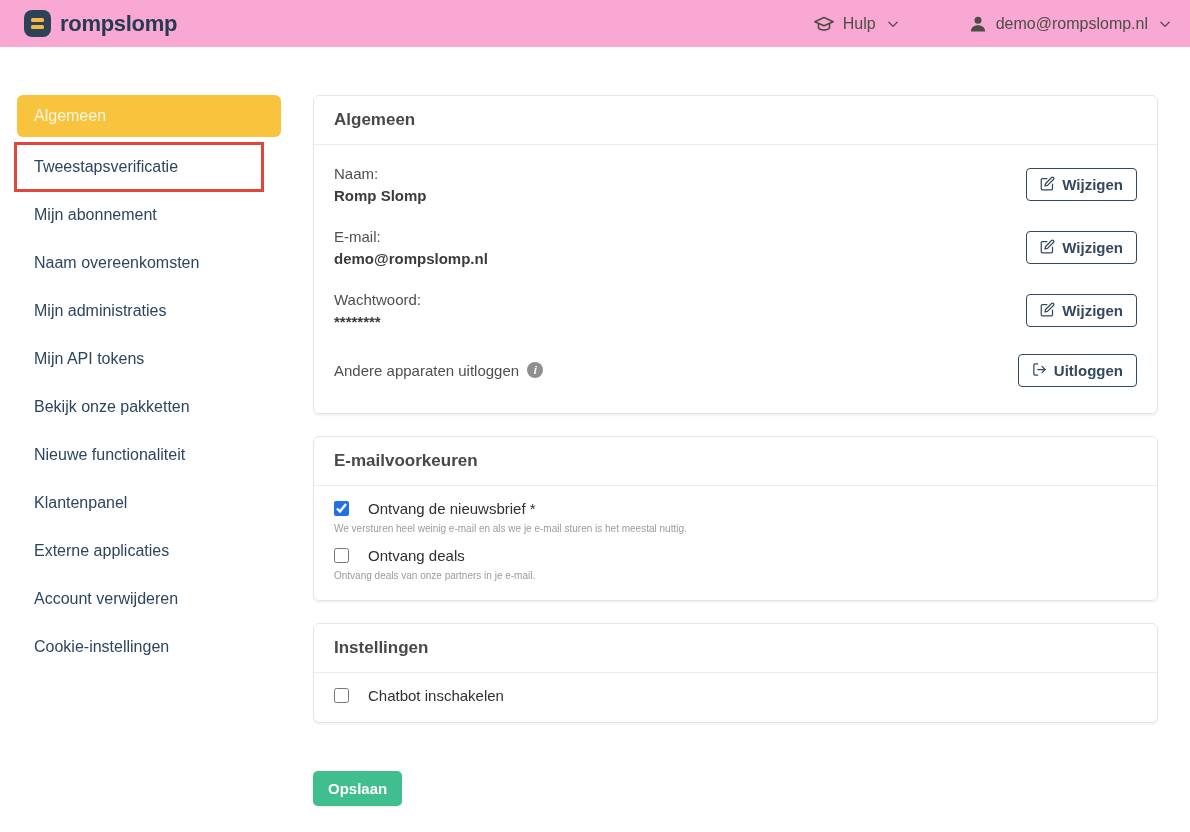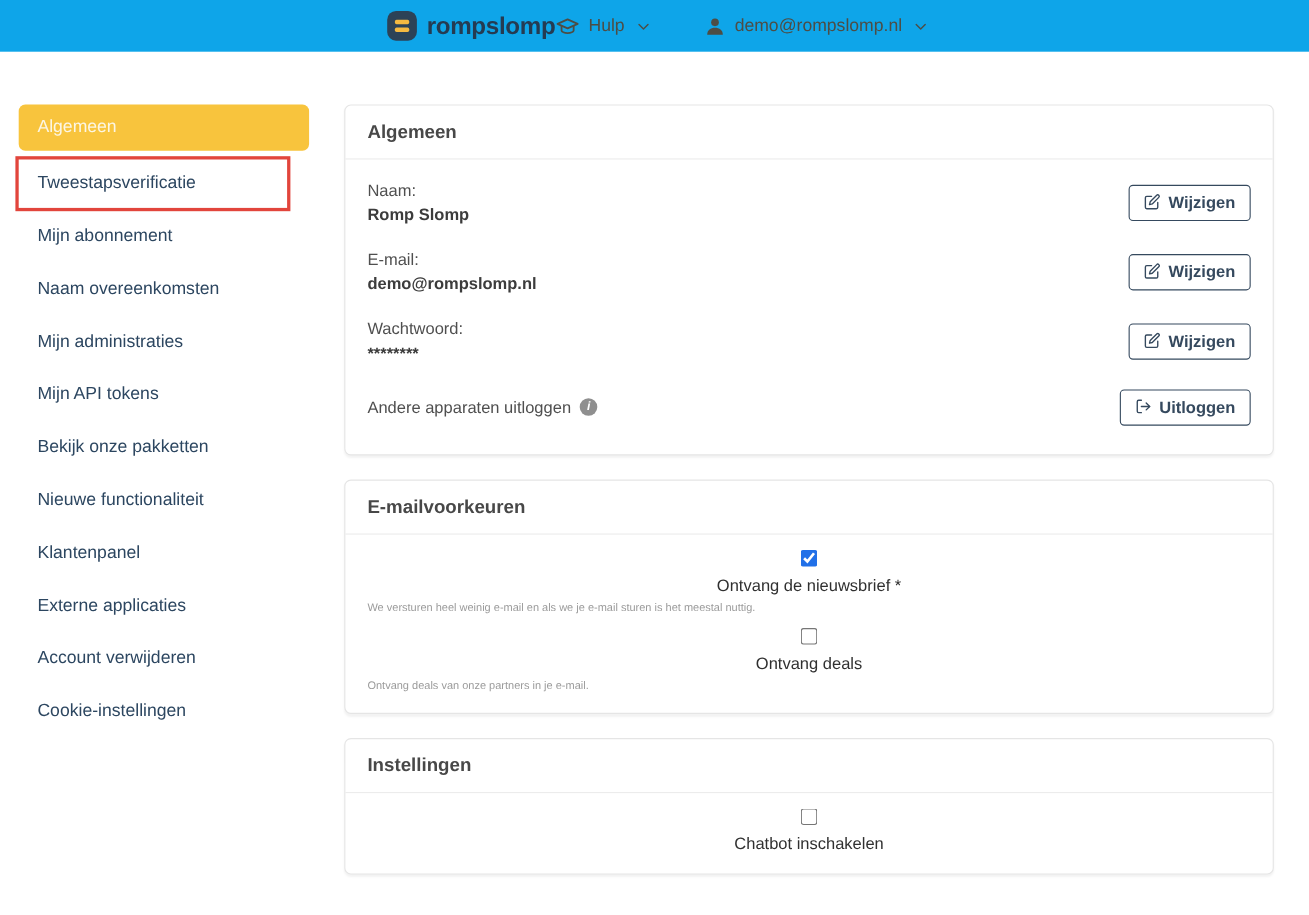--- a/index.html
+++ b/index.html
@@ -1,27 +1,27 @@
 <!DOCTYPE html>
 <html><head>
 <meta charset="utf-8">
 <style>
   * { margin:0; padding:0; box-sizing:border-box; }
   html,body { width:1190px; height:832px; overflow:hidden; background:#ffffff;
               font-family:"Liberation Sans", sans-serif; }
 
   
-  .topbar { height:47px; background:#0ea5e9; display:flex; align-items:center;
-            justify-content:center; padding:0 18px 0 24px; }
+  .topbar { height:47px; background:#f9a8d4; display:flex; align-items:center;
+            justify-content:space-between; padding:0 18px 0 24px; }
   .brand { display:flex; align-items:center; gap:9px; cursor:pointer; }
   .brand-mark { width:27px; height:27px; background:#2C4257; border-radius:8px;
                 display:flex; flex-direction:column; align-items:center; justify-content:center; gap:3px; }
   .brand-mark i { display:block; width:13px; height:4px; background:#F4B941; border-radius:1.5px; }
   .brand-name { font-size:22px; font-weight:bold; color:#253B52; letter-spacing:-0.3px; }
-  .topbar-right { display:flex; align-items:center; gap:48px; }
+  .topbar-right { display:flex; align-items:center; gap:68px; }
   .top-group { display:flex; align-items:center; gap:8px; color:#4D4D45; font-size:16px; cursor:pointer; }
   .top-group svg { display:block; }
   .chev { margin-left:2px; }
 
   
   .page { display:flex; }
   .sidebar { width:313px; padding:48px 32px 0 17px; flex-shrink:0; }
   .main { width:845px; padding-top:48px; }
 
   
@@ -48,21 +48,21 @@
               justify-content:center; font-style:italic; }
 
   .btn-outline { display:inline-flex; align-items:flex-start; gap:7px; background:#fff;
                  border:1px solid #35495E; border-radius:4px; color:#35495E;
                  font-size:15px; font-weight:bold; padding:7px 13px; cursor:pointer;
                  font-family:"Liberation Sans", sans-serif; }
   .btn-outline svg { display:block; }
 
   
   .opt-block { padding:14px 20px 6px 20px; }
-  .opt-row { display:flex; align-items:center; gap:9px; margin-bottom:6px;flex-direction:column; }
+  .opt-row { display:flex; align-items:center; gap:19px; margin-bottom:6px; }
   .opt-row input { width:15px; height:15px; accent-color:#2170E8; cursor:pointer; }
   .opt-label { font-size:15px; color:#303030; cursor:pointer; }
   .opt-help { font-size:10px; color:#9B9B9B; margin:0 0 13px 0; }
 
   .btn-save { background:#41BE8D; color:#fff; border:none; border-radius:5px;
               font-size:15px; font-weight:bold; padding:9px 15px; cursor:pointer;
               margin-top:26px; font-family:"Liberation Sans", sans-serif;
               box-shadow:0 1px 2px rgba(0,0,0,0.1); }
 </style>
 </head>

